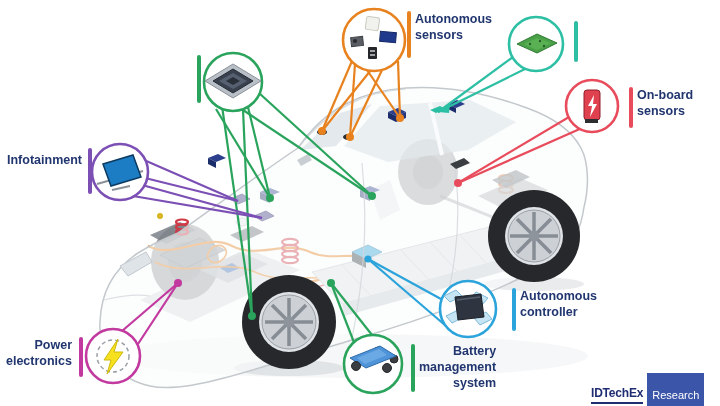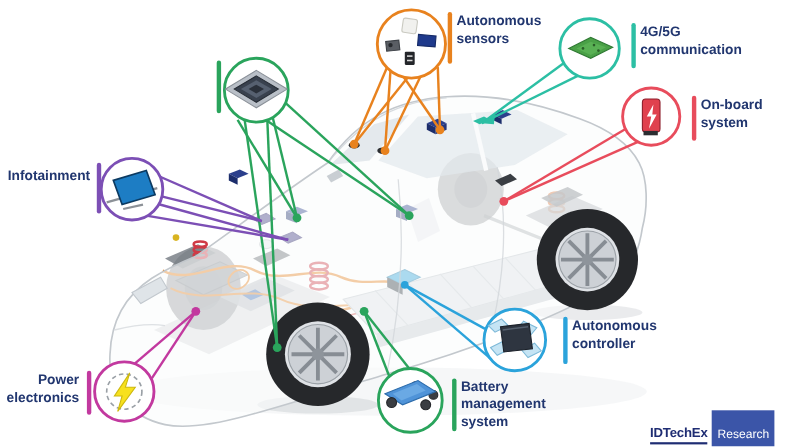--- a/index.html
+++ b/index.html
@@ -310,28 +310,26 @@
 <div class="bar" style="left: 407px; top: 11px; height: 47px; background: rgb(232, 130, 30);"></div>
 <div class="bar" style="left: 574px; top: 21px; height: 41px; background: rgb(44, 191, 164);"></div>
 <div class="bar" style="left: 629px; top: 87px; height: 41px; background: rgb(232, 76, 92);"></div>
 <div class="bar" style="left: 88px; top: 148px; height: 46px; background: rgb(124, 79, 181);"></div>
 <div class="bar" style="left: 79px; top: 337px; height: 40px; background: rgb(194, 57, 159);"></div>
 <div class="bar" style="left: 411px; top: 344px; height: 48px; background: rgb(42, 164, 92);"></div>
 <div class="bar" style="left: 512px; top: 288px; height: 43px; background: rgb(43, 163, 219);"></div>
 
 <div class="label" style="left:415px;top:12px;">Autonomous
 sensors</div>
-<div class="label" style="left:582px;top:22px;">4G/5G
-communication</div>
 <div class="label" style="left:637px;top:88px;">On-board
-system</div>
+sensors</div>
 <div class="label right-align" style="right:648px;top:338px;">Power
 electronics</div>
 <div class="label right-align" style="right:638px;top:153px;">Infotainment</div>
-<div class="label" style="left:419px;top:344px;">Battery
+<div class="label" style="left:419px;top:344px;text-align:right;">Battery
 management
 system</div>
 <div class="label" style="left:520px;top:289px;">Autonomous
 controller</div>
 
 <div id="logo">
   <span class="brand">IDTechEx</span>
   <span class="suffix">Research</span>
 </div>
 

